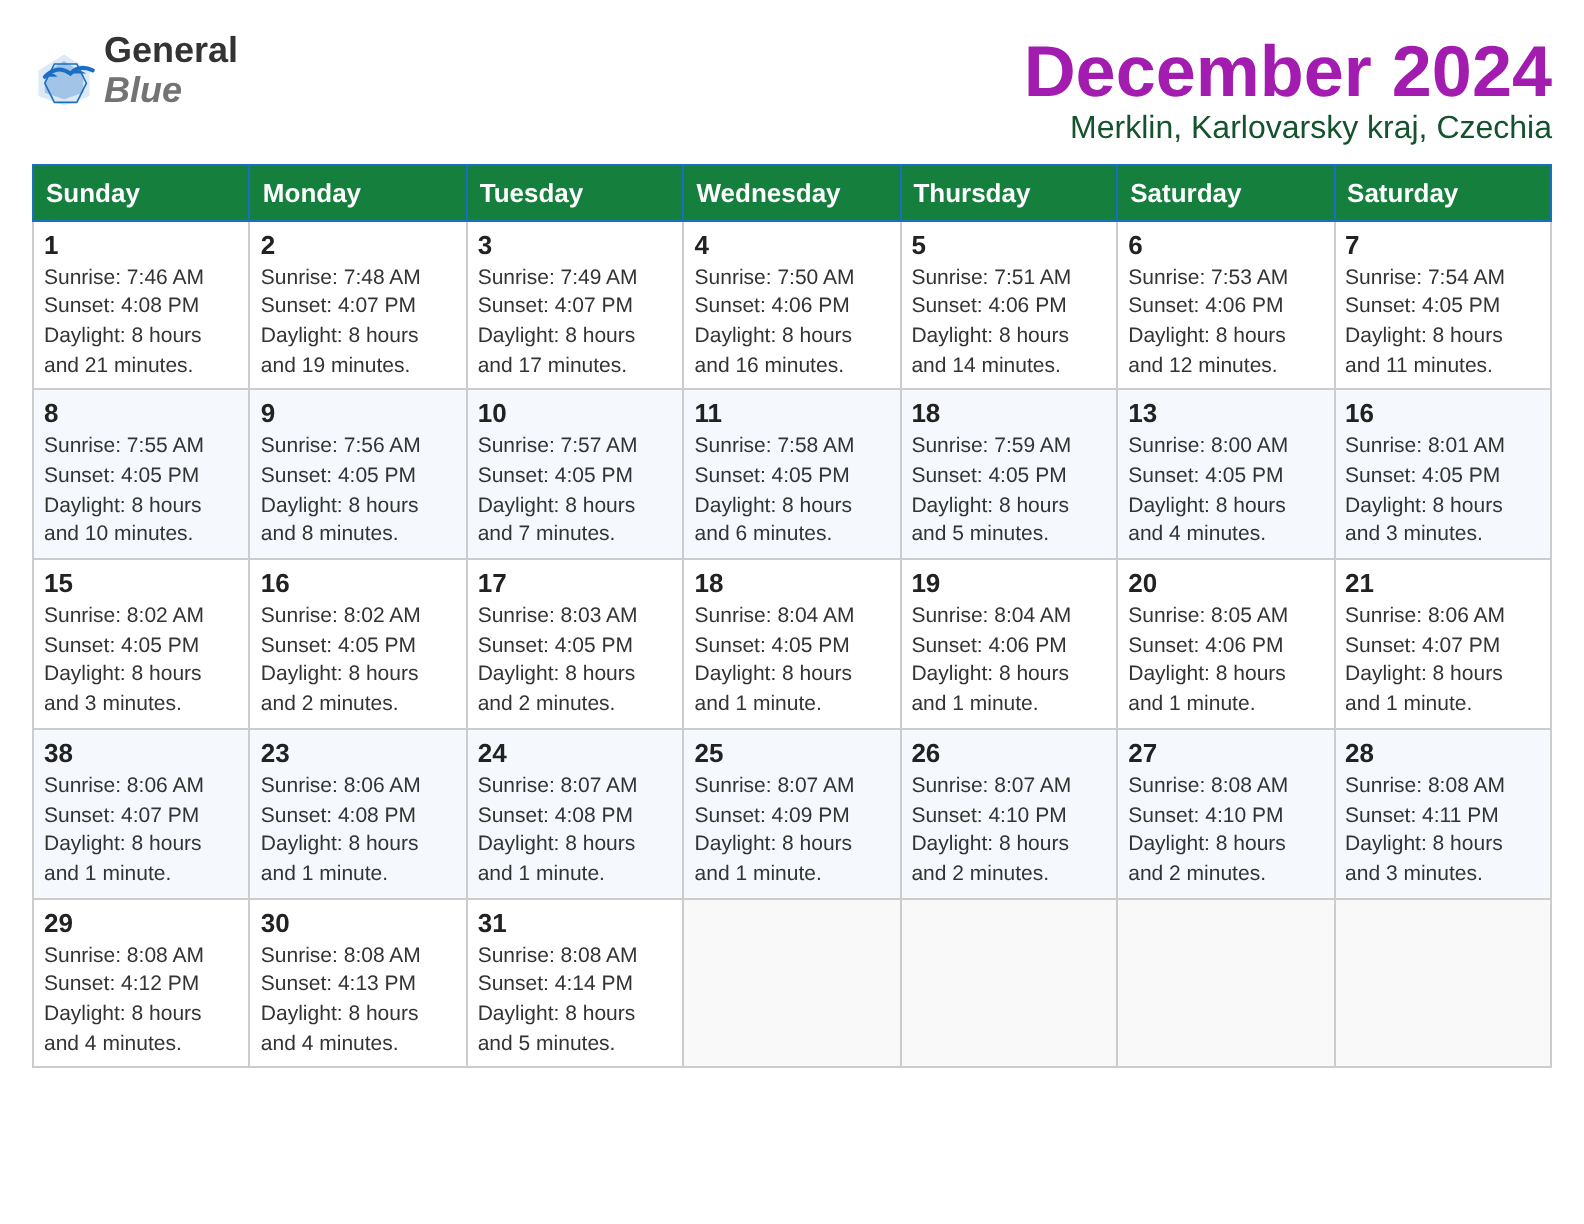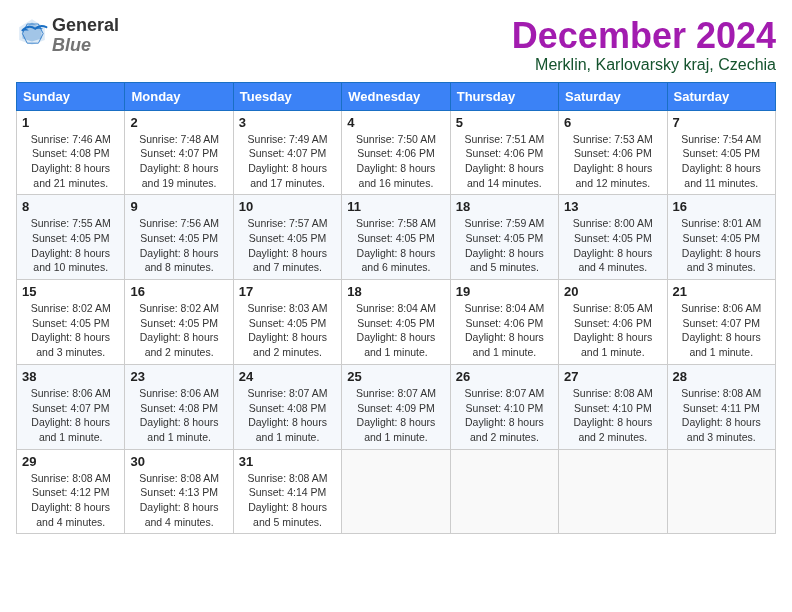--- a/index.html
+++ b/index.html
@@ -11,21 +11,21 @@
       padding: 16px;
     }
     .header {
       display: flex;
       justify-content: space-between;
       align-items: flex-start;
       margin-bottom: 8px;
     }
     .logo {
       display: flex;
-      align-items: flex-start;
+      align-items: flex-end;
       gap: 4px;
     }
     .logo-text {
       font-size: 18px;
       font-weight: bold;
       line-height: 1.1;
     }
     .logo-text .general { color: #333; }
     .logo-text .blue { color: #737373; font-style: italic; }
     .logo-icon {
@@ -44,21 +44,21 @@
     .location {
       font-size: 16px;
       color: #14532d;
     }
     .calendar {
       width: 100%;
       border-collapse: collapse;
       font-size: 11px;
     }
     .calendar th {
-      background: #3b82f6;
+      background: #15803d;
       color: #fff;
       text-align: left;
       padding: 6px 6px;
       font-size: 13px;
       font-weight: bold;
       border: 1px solid #1a6fc4;
     }
     .calendar td {
       vertical-align: top;
       border: 1px solid #ccc;
@@ -73,21 +73,20 @@
     .day-num {
       font-size: 13px;
       font-weight: bold;
       color: #222;
       margin-bottom: 2px;
     }
     .day-detail {
       color: #333;
       font-size: 10.5px;
       line-height: 1.4;
-      text-align: center;
     }
     .empty-cell {
       background: #f9f9f9 !important;
     }
   </style>
 </head>
 <body>
 
 <div class="header">
   <div class="logo">

